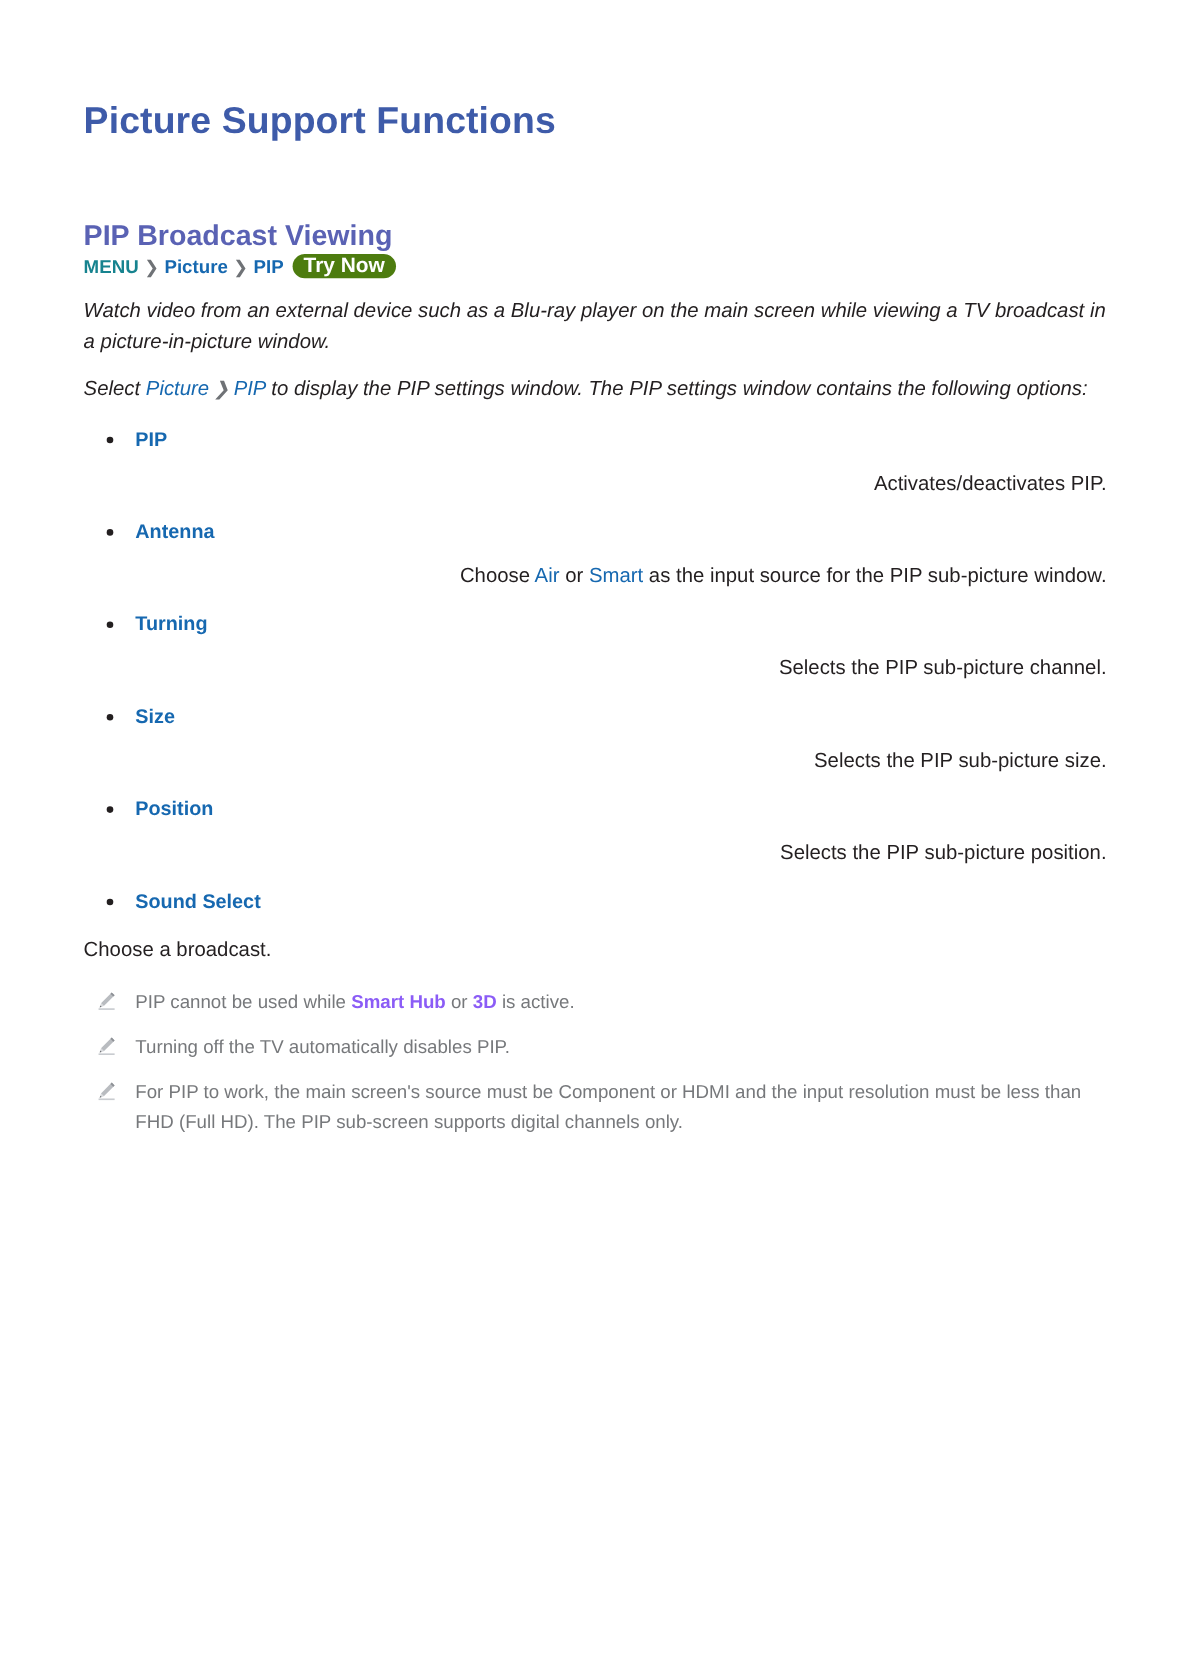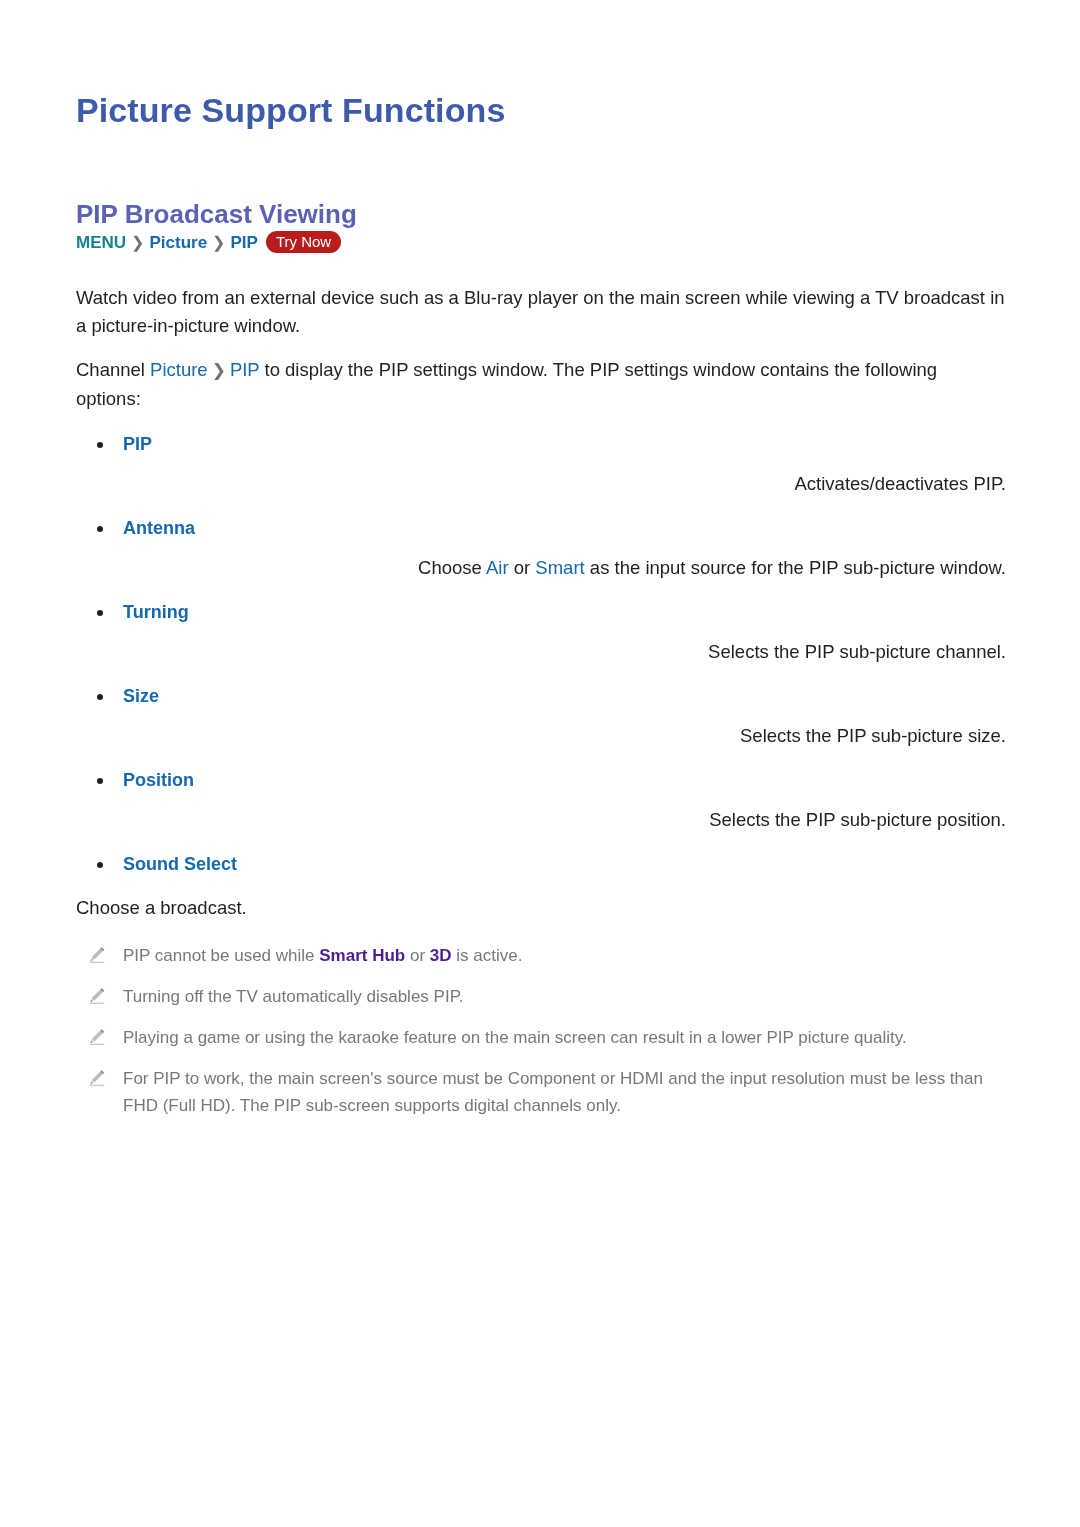--- a/index.html
+++ b/index.html
@@ -59,44 +59,45 @@
   .bc-menu { color: #17838f; }
   .bc-sep {
     color: #6f7276;
     font-weight: normal;
     padding: 0 5px;
     font-size: 16px;
   }
   .bc-item { color: #1668b0; }
   .try-now {
     display: inline-block;
-    background: #b91c1c;
+    background: #4d7c0f;
     color: #ffffff;
-    font-size: 15px;
-    font-weight: normal;
+    font-size: 19px;
+    font-weight: bold;
     border-radius: 11px;
     padding: 1px 10px 2px 10px;
     margin-left: 8px;
     position: relative;
     top: -1px;
     line-height: 19px;
   }
 
   
   .content {
     position: absolute;
     left: 76px;
     top: 268px;
     width: 930px;
   }
   p.body {
-    margin: 16px 0 15px 0;
+    margin: 0 0 15px 0;
     font-size: 18.5px;
     line-height: 28px;
     color: #231f20;
+    font-style: italic;
   }
   p.body:last-child { margin-bottom: 0; }
   .lk { color: #1668b0; }
   .lk-b { color: #1668b0; font-weight: bold; }
   .sep-in {
     color: #6f7276;
     padding: 0 4px;
     font-size: 17px;
   }
 
@@ -154,40 +155,40 @@
   }
   .note:last-child { margin-bottom: 0; }
   .note .pencil {
     position: absolute;
     left: 11px;
     top: 3px;
     width: 20px;
     height: 20px;
     display: block;
   }
-  .note .lk-b { color: #4c1d95; font-weight: bold; text-align: right; }
+  .note .lk-b { color: #8b5cf6; font-weight: bold; text-align: right; }
 </style>
 </head>
 <body>
 
 <div class="page">
 
   <h1 class="page-title">Picture Support Functions</h1>
 
   <h2 class="section-title">PIP Broadcast Viewing</h2>
 
   <div class="breadcrumb">
     <span class="bc-menu">MENU</span><span class="bc-sep">❯</span><span class="bc-item">Picture</span><span class="bc-sep">❯</span><span class="bc-item">PIP</span><span class="try-now">Try Now</span>
   </div>
 
   <div class="content">
 
     <p class="body">Watch video from an external device such as a Blu-ray player on the main screen while viewing a TV broadcast in a picture-in-picture window.</p>
 
-    <p class="body"><span>Channel </span><span class="lk">Picture</span><span class="sep-in">❯</span><span class="lk">PIP</span><span> to display the PIP settings window. The PIP settings window contains the following options:</span></p>
+    <p class="body"><span>Select </span><span class="lk">Picture</span><span class="sep-in">❯</span><span class="lk">PIP</span><span> to display the PIP settings window. The PIP settings window contains the following options:</span></p>
 
     <ul class="opt-list">
 
       <li class="opt-item">
         <div class="opt-head"><span class="dot"></span><span>PIP</span></div>
         <div class="opt-desc">Activates/deactivates PIP.</div>
       </li>
 
       <li class="opt-item">
         <div class="opt-head"><span class="dot"></span><span>Antenna</span></div>
@@ -238,32 +239,20 @@
             <polygon points="14.6,2.2 17.2,4.8 7.4,14.6 4.8,12.0" fill="#b9bcc0"></polygon>
             <polygon points="14.6,2.2 17.2,4.8 16.0,6.0 13.4,3.4" fill="#8e9196"></polygon>
             <polygon points="4.8,12.0 7.4,14.6 3.6,15.9" fill="#d7d9dc"></polygon>
             <polygon points="3.6,15.9 4.2,14.1 5.4,15.3" fill="#6d7074"></polygon>
             <rect x="2.6" y="16.6" width="14.6" height="1.5" fill="#c9ccd0"></rect>
           </svg>
         </span>
         <span>Turning off the TV automatically disables PIP.</span>
       </div>
 
-      <div class="note">
-        <span class="pencil">
-          <svg width="20" height="20" viewBox="0 0 20 20" xmlns="http://www.w3.org/2000/svg">
-            <polygon points="14.6,2.2 17.2,4.8 7.4,14.6 4.8,12.0" fill="#b9bcc0"></polygon>
-            <polygon points="14.6,2.2 17.2,4.8 16.0,6.0 13.4,3.4" fill="#8e9196"></polygon>
-            <polygon points="4.8,12.0 7.4,14.6 3.6,15.9" fill="#d7d9dc"></polygon>
-            <polygon points="3.6,15.9 4.2,14.1 5.4,15.3" fill="#6d7074"></polygon>
-            <rect x="2.6" y="16.6" width="14.6" height="1.5" fill="#c9ccd0"></rect>
-          </svg>
-        </span>
-        <span>Playing a game or using the karaoke feature on the main screen can result in a lower PIP picture quality.</span>
-      </div>
 
       <div class="note">
         <span class="pencil">
           <svg width="20" height="20" viewBox="0 0 20 20" xmlns="http://www.w3.org/2000/svg">
             <polygon points="14.6,2.2 17.2,4.8 7.4,14.6 4.8,12.0" fill="#b9bcc0"></polygon>
             <polygon points="14.6,2.2 17.2,4.8 16.0,6.0 13.4,3.4" fill="#8e9196"></polygon>
             <polygon points="4.8,12.0 7.4,14.6 3.6,15.9" fill="#d7d9dc"></polygon>
             <polygon points="3.6,15.9 4.2,14.1 5.4,15.3" fill="#6d7074"></polygon>
             <rect x="2.6" y="16.6" width="14.6" height="1.5" fill="#c9ccd0"></rect>
           </svg>

